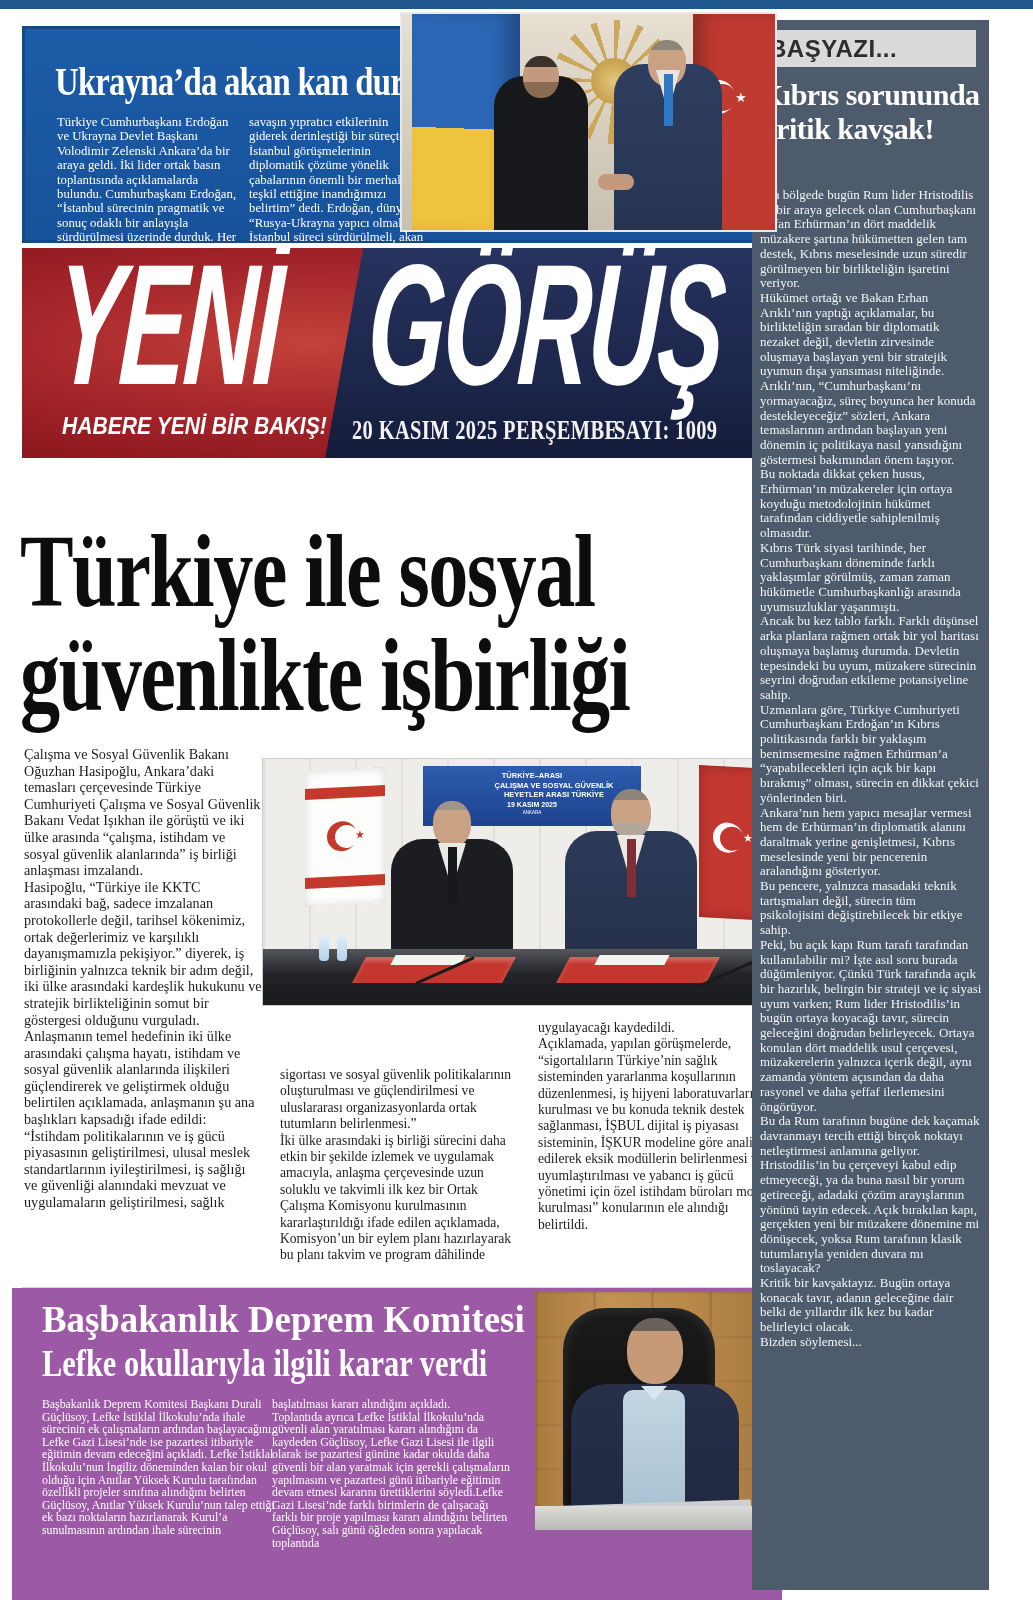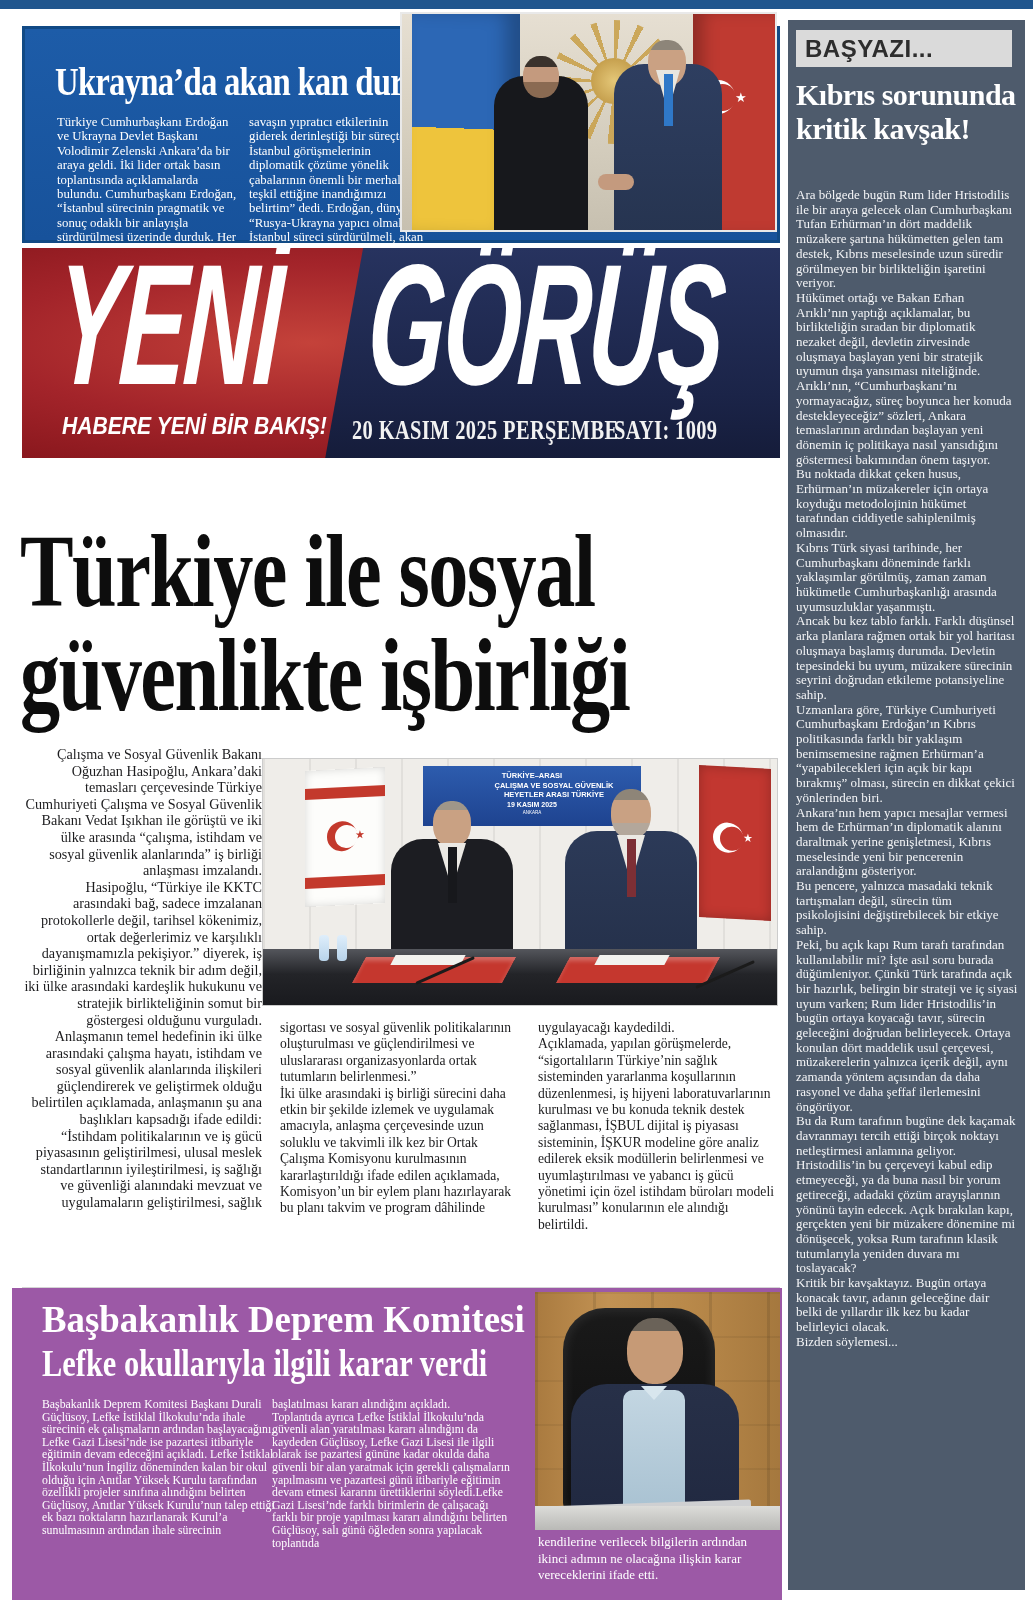--- a/index.html
+++ b/index.html
@@ -75,22 +75,22 @@
 
   
   .kicker { left:23px; top:463px; width:775px; font-weight:bold; color:#0e0e10;
     font-size:20.5px; line-height:27px; letter-spacing:-0.4px; }
   .hl { left:20px; font-weight:bold; color:#0d0d0d; font-size:103px; line-height:1;
     transform:scaleX(.78); transform-origin:left top; letter-spacing:-2px; }
   .hl1 { top:520px; } .hl2 { top:624px; }
 
   
   .a-col { overflow:hidden; color:#1c1c1e; text-align:left; }
-  .a-col1 { left:24px; top:746px; width:238px; height:538px; font-size:14.2px; line-height:16.6px;text-align:right; }
-  .a-col2 { left:280px; top:1020px; width:235px; height:266px; font-size:13.6px; line-height:16.4px; }
+  .a-col1 { left:24px; top:746px; width:238px; height:538px; font-size:14.2px; line-height:16.6px; }
+  .a-col2 { left:280px; top:1067px; width:235px; height:266px; font-size:13.6px; line-height:16.4px; }
   .a-col3 { left:538px; top:1020px; width:240px; height:266px; font-size:13.6px; line-height:16.4px; }
   .hairline { left:22px; top:1287px; width:758px; height:1px; background:#d4d4d4; }
 
   
   .sign-photo { left:262px; top:758px; width:516px; height:248px; overflow:hidden;
     background:linear-gradient(180deg,#efede9 0 78%,#e2dfd9 78% 100%); border:1px solid #cccccc; }
   .panels { position:absolute; inset:0;
     background:repeating-linear-gradient(90deg, rgba(0,0,0,.06) 0 2px, rgba(0,0,0,0) 2px 46px); }
   .banner { position:absolute; left:160px; top:7px; width:218px; height:60px; text-align:center;
     background:linear-gradient(180deg,#2d5cae,#1e4390); color:#fff;
@@ -167,21 +167,21 @@
   .sitting-man .collar { position:absolute; left:70px; top:2px; width:26px; height:14px;
     background:#d8e6ee; clip-path:polygon(0 0,100% 0,50% 100%); }
   .sitting-head { position:absolute; left:92px; top:26px; width:56px; height:66px; border-radius:46%;
     background:linear-gradient(180deg,#6a6258 0 20%,#c69a76 20% 100%); }
   .office-desk { position:absolute; left:0; bottom:0; width:100%; height:24px;
     background:linear-gradient(180deg,#dcdcd9,#b9b9b6); }
   .laptop { position:absolute; left:6px; bottom:18px; width:210px; height:9px; background:#cfd0d2;
     transform:rotate(-2deg); border-radius:2px; }
 
   
-  .editorial { left:788px; top:20px; width:237px; height:1570px; background:#4e5b6c; overflow:hidden; }
+  .editorial { left:752px; top:20px; width:237px; height:1570px; background:#4e5b6c; overflow:hidden; }
   .ed-label { position:absolute; left:8px; top:10px; width:216px; height:37px; background:#dadada;
     color:#2d2d2d; font-family:"Liberation Sans",sans-serif; font-weight:bold; font-size:24px;
     line-height:37px; padding-left:9px; letter-spacing:0.5px; }
   .ed-title { position:absolute; left:8px; top:58px; width:222px; color:#fff; font-weight:bold;
     font-size:30px; line-height:34px; letter-spacing:-0.5px; }
   .ed-body { position:absolute; left:8px; top:168px; width:222px; height:1392px; overflow:hidden;
     color:#f4f5f7; font-size:13px; line-height:14.7px; }
 </style>
 </head>
 <body>
@@ -296,21 +296,20 @@
       <div class="chair"></div>
       <div class="sitting-man">
         <div class="shirt"></div>
         <div class="collar"></div>
       </div>
       <div class="sitting-head"></div>
       <div class="laptop"></div>
       <div class="office-desk"></div>
     </div>
 
-    <div class="p-caption pre">kendilerine verilecek bilgilerin ardından ikinci adımın ne olacağına ilişkin karar vereceklerini ifade etti.</div>
   </div>
 
   <div class="abs editorial">
     <div class="ed-label">BAŞYAZI...</div>
     <div class="ed-title">Kıbrıs sorununda kritik kavşak!</div>
     <div class="ed-body pre">Ara bölgede bugün Rum lider Hristodilis ile bir araya gelecek olan Cumhurbaşkanı Tufan Erhürman’ın dört maddelik müzakere şartına hükümetten gelen tam destek, Kıbrıs meselesinde uzun süredir görülmeyen bir birlikteliğin işaretini veriyor.
 Hükümet ortağı ve Bakan Erhan Arıklı’nın yaptığı açıklamalar, bu birlikteliğin sıradan bir diplomatik nezaket değil, devletin zirvesinde oluşmaya başlayan yeni bir stratejik uyumun dışa yansıması niteliğinde.
 Arıklı’nın, “Cumhurbaşkanı’nı yormayacağız, süreç boyunca her konuda destekleyeceğiz” sözleri, Ankara temaslarının ardından başlayan yeni dönemin iç politikaya nasıl yansıdığını göstermesi bakımından önem taşıyor.
 Bu noktada dikkat çeken husus, Erhürman’ın müzakereler için ortaya koyduğu metodolojinin hükümet tarafından ciddiyetle sahiplenilmiş olmasıdır.
 Kıbrıs Türk siyasi tarihinde, her Cumhurbaşkanı döneminde farklı yaklaşımlar görülmüş, zaman zaman hükümetle Cumhurbaşkanlığı arasında uyumsuzluklar yaşanmıştı.

